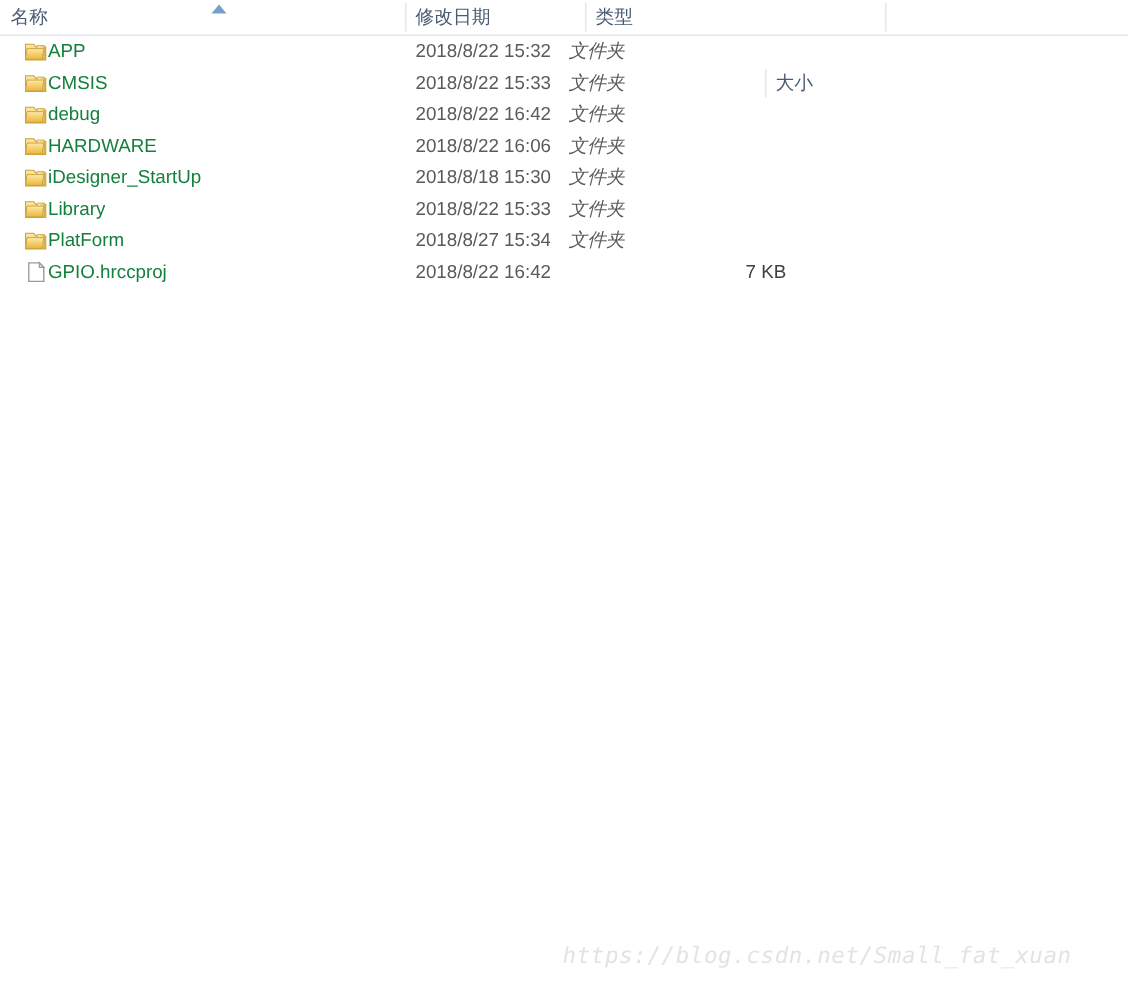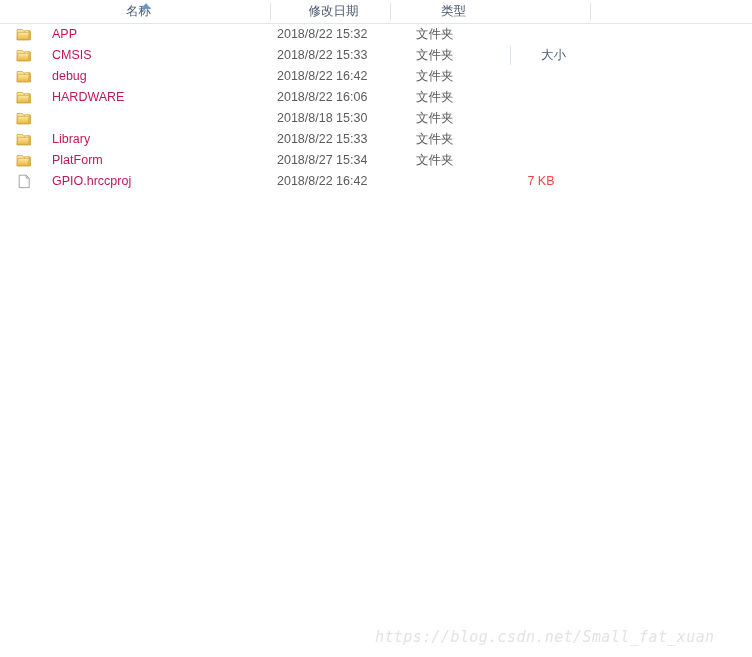--- a/index.html
+++ b/index.html
@@ -36,21 +36,20 @@
     position: absolute;
     top: 0;
     height: 23px;
     line-height: 23px;
     font-size: 12.5px;
     color: #4a5a73;
     white-space: nowrap;
     overflow: hidden;
     padding-left: 7px;
     box-sizing: border-box;
-    text-align: center;
   }
   .col-head.has-divider::before {
     content: "";
     position: absolute;
     left: 0;
     top: 2px;
     bottom: 2px;
     width: 1px;
     background: #dfe6f2;
   }
@@ -95,37 +94,38 @@
   .cell {
     position: absolute;
     top: 0;
     height: 21px;
     line-height: 21px;
     font-size: 12.5px;
     white-space: nowrap;
     overflow: hidden;
   }
   .cell-name {
-    left: 52px;
-    color: #be185d;
+    left: 32px;
+    color: #15803d;
     max-width: 225px;
   }
   .cell-date {
     left: 277px;
     color: #5b5b5b;
   }
   .cell-type {
-    left: 416px;
+    left: 379px;
     color: #5b5b5b;
+    font-style: italic;
   }
   .cell-size {
     left: 497px;
     width: 88px;
-    text-align: center;
-    color: #ef4444;
+    text-align: left;
+    color: #404040;
   }
 
   
   .icon-wrap {
     position: absolute;
     left: 16px;
     top: 3px;
     width: 17px;
     height: 15px;
   }
@@ -293,20 +293,21 @@
                 <stop offset="100%" stop-color="#f0c45a"></stop>
               </linearGradient>
             </defs>
             <path d="M1 2.5 L6.5 2.5 L8 4.3 L14.5 4.3 L14.5 13 L1 13 Z" fill="url(#fg1)" stroke="#cda martin" stroke-width="0"></path>
             <path d="M1 2.5 L6.5 2.5 L8 4.3 L14.5 4.3 L14.5 13 L1 13 Z" fill="url(#fg1)" stroke="#c9a23c" stroke-width=".7"></path>
             <path d="M8.8 3.4 L13.6 3.4 L13.6 12 L8.8 12 Z" fill="url(#fg2)" stroke="#cfa948" stroke-width=".6"></path>
             <rect x="10.6" y="6.4" width="1.3" height="2.6" fill="#8fb9d8"></rect>
             <path d="M2 5.4 L13.2 5.4 L12.1 12.6 L1 12.6 Z" fill="url(#fg1)" stroke="#c9a23c" stroke-width=".6"></path>
           </svg>
         </div>
+        <div class="cell cell-name">iDesigner_StartUp</div>
         <div class="cell cell-date">2018/8/18 15:30</div>
         <div class="cell cell-type">文件夹</div>
         <div class="cell cell-size"></div>
       </div>
       <div class="file-row">
         <div class="icon-wrap">
           <svg width="17" height="15" viewBox="0 0 17 15">
             <defs>
               <linearGradient id="fg1" x1="0" y1="0" x2="0" y2="1">
                 <stop offset="0%" stop-color="#fdeaa8"></stop>

